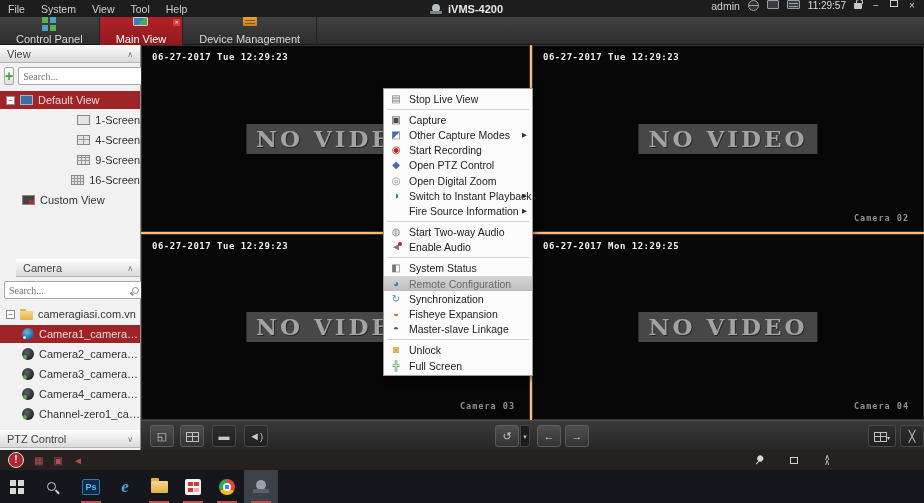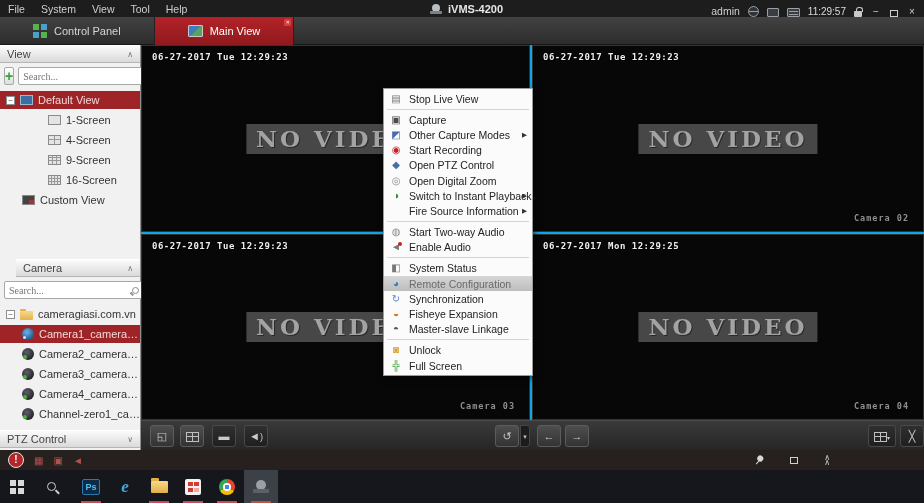--- a/index.html
+++ b/index.html
@@ -9,36 +9,36 @@
 
   
   .titlebar { position:absolute; left:0; top:0; width:924px; height:30px; background:#1d1d1d; border-bottom:1px solid #0c0c0c; color:#cfcfcf; font-size:10.5px; }
   .menubar { position:absolute; left:8px; top:0; height:17px; display:flex; gap:16px; align-items:center; }
   .menubar span { cursor:default; }
   .titlebar-center { position:absolute; left:430px; top:0; height:17px; display:flex; align-items:center; gap:6px; }
   .app-title { font-weight:bold; color:#e6e6e6; font-size:11px; }
   .dome-ico { width:12px; height:10px; position:relative; }
   .dome-ico::before { content:""; position:absolute; left:2px; top:0; width:8px; height:8px; border-radius:50%; background:#b9bec4; }
   .dome-ico::after { content:""; position:absolute; left:0; bottom:0; width:12px; height:3px; background:#7c8187; border-radius:1px; }
-  .titlebar-right { position:absolute; right:6px; top:0; height:17px; display:flex; align-items:flex-end; gap:8px; }
+  .titlebar-right { position:absolute; right:6px; top:0; height:17px; display:flex; align-items:flex-start; gap:8px; }
   .tb-ico { display:inline-block; }
   .globe { width:11px; height:11px; border-radius:50%; background:#2f3338; border:1px solid #9aa0a6; position:relative; }
   .globe::before { content:""; position:absolute; left:0; top:4px; width:9px; height:1px; background:#9aa0a6; }
   .screen-ic { width:12px; height:9px; border:1px solid #9aa0a6; background:#3a3e43; border-radius:1px; }
   .cal-ic { width:13px; height:9px; border:1px solid #9aa0a6; background:#3a3e43; border-radius:1px; position:relative; }
   .cal-ic::before { content:""; position:absolute; left:1px; top:2px; width:9px; height:1px; background:#9aa0a6; box-shadow:0 3px 0 #9aa0a6; }
   .clock { font-size:10px; color:#dcdcdc; }
   .lock-ic { width:8px; height:6px; background:#c9c9c9; border-radius:1px; position:relative; margin-top:3px; }
   .lock-ic::before { content:""; position:absolute; left:1.5px; top:-4px; width:5px; height:4px; border:1.2px solid #c9c9c9; border-bottom:none; border-radius:3px 3px 0 0; }
   .win-btn { color:#cfcfcf; font-size:10px; width:12px; text-align:center; cursor:default; }
   .restore-ic { width:8px; height:7px; border:1px solid #cfcfcf; }
 
   
   .tabbar { position:absolute; left:0; top:17px; width:924px; height:28px; background:linear-gradient(#424242,#2c2c2c); border-bottom:1px solid #171717; display:flex; }
-  .tab { height:28px; display:flex; align-items:center; gap:7px; padding:0 33px; color:#d6d6d6; font-size:11px; border-right:1px solid #222; position:relative; cursor:default; }
+  .tab { height:28px; display:flex; align-items:center; gap:7px; padding:0 16px; color:#d6d6d6; font-size:11px; border-right:1px solid #222; position:relative; cursor:default;flex-direction:column; }
   .tab.active { background:linear-gradient(#b22328,#8f191d); color:#fff; }
   .tab-close { position:absolute; right:2px; top:2px; width:7px; height:7px; background:#d24040; color:#fff; font-size:6px; line-height:7px; text-align:center; border-radius:1px; }
   .cp-ico { width:14px; height:14px; position:relative; }
   .cp-ico::before { content:""; position:absolute; left:0; top:0; width:6px; height:6px; background:#57b24e; box-shadow:8px 0 0 #4aa0c6, 0 8px 0 #4aa0c6, 8px 8px 0 #57b24e; }
   .mv-ico { width:15px; height:12px; border:1px solid #c9c9c9; border-radius:1px; background:linear-gradient(135deg,#3d7ec2 0 50%, #56a45f 50% 100%); }
   .dm-ico { width:14px; height:11px; background:linear-gradient(#e8a33c,#c77f1f); border-radius:1px; position:relative; }
   .dm-ico::before { content:""; position:absolute; left:2px; top:3px; width:10px; height:1px; background:#8a5a12; box-shadow:0 3px 0 #8a5a12; }
 
   
   .sidebar { position:absolute; left:0; top:45px; width:141px; height:405px; background:#f1f1f1; border-right:1px solid #8f8f8f; font-size:11px; color:#333; }
@@ -54,32 +54,32 @@
   .tree-row { height:18px; display:flex; align-items:center; gap:5px; padding-left:6px; margin-top:2px; cursor:default; white-space:nowrap; overflow:hidden; }
   .tree-row.selected { background:#9e2427; color:#f3d9d9; }
   .expander { width:9px; height:9px; background:#fff; border:1px solid #8f8f8f; font-size:8px; line-height:7px; text-align:center; color:#555; flex:none; }
   .scr { width:13px; height:10px; border:1px solid #8a8a8a; background:#e4e4e4; flex:none; }
   .scr-main { background:#3b6ea5; border-color:#9db7d2; }
   .scr-4 { background-image:linear-gradient(90deg,transparent 0 5px,#999 5px 6px,transparent 6px),linear-gradient(0deg,transparent 0 4px,#999 4px 5px,transparent 5px); }
   .scr-9 { background-image:repeating-linear-gradient(90deg,transparent 0 3px,#999 3px 4px),repeating-linear-gradient(0deg,transparent 0 2.5px,#999 2.5px 3.5px); }
   .scr-16 { background-image:repeating-linear-gradient(90deg,transparent 0 2px,#999 2px 3px),repeating-linear-gradient(0deg,transparent 0 2px,#999 2px 3px); }
   .cv-ico { width:13px; height:10px; background:#444; border:1px solid #888; position:relative; flex:none; }
   .cv-ico::after { content:""; position:absolute; right:0; bottom:0; width:5px; height:4px; background:#b03030; }
-  .indent1 { padding-left:22px; } .indent2 { padding-left:48px; }
+  .indent1 { padding-left:22px; } .indent2 { padding-left:24px;justify-content:flex-end; }
   .folder-ico { width:13px; height:9px; background:linear-gradient(#f5d88a,#e5b24a); border-radius:1px; position:relative; flex:none; margin-top:2px; }
   .folder-ico::before { content:""; position:absolute; left:0; top:-2px; width:6px; height:2px; background:#e5b24a; border-radius:1px 1px 0 0; }
   .cam-ico { width:12px; height:12px; border-radius:50%; background:radial-gradient(circle at 40% 35%, #5c6066, #26282c 70%); position:relative; flex:none; }
   .cam-ico::after { content:""; position:absolute; left:1px; bottom:1px; width:4px; height:4px; border-radius:50%; background:#4fae3f; }
   .cam-ico.blue { background:radial-gradient(circle at 40% 35%, #6db4e8, #1f5e96 70%); }
   .cam-ico.blue::after { background:#cfe8fa; width:3px; height:3px; }
   .camera-label { overflow:hidden; text-overflow:ellipsis; }
   .ptz-header { position:absolute; left:0; top:385px; width:140px; }
 
   
-  .video-area { position:absolute; left:141px; top:45px; width:783px; height:375px; background:#0ea5e9; }
+  .video-area { position:absolute; left:141px; top:45px; width:783px; height:375px; background:#fdba74; }
   .vpanel { position:absolute; background:#070707; border:1px solid #333; }
   .vp1 { left:0; top:0; width:389px; height:187px; }
   .vp2 { left:391px; top:0; width:392px; height:187px; }
   .vp3 { left:0; top:189px; width:389px; height:186px; }
   .vp4 { left:391px; top:189px; width:392px; height:186px; }
   .osd-time { position:absolute; left:10px; top:6px; font-family:"DejaVu Sans Mono",monospace; font-size:9px; font-weight:bold; color:#ededed; text-shadow:1px 1px 0 #000; letter-spacing:0.5px; }
   .no-video { position:absolute; left:50%; top:50%; transform:translate(-50%,-50%); background:#474747; color:#a3a3a3; font-family:"DejaVu Serif",serif; font-weight:bold; font-size:23px; letter-spacing:3px; padding:1px 10px 2px; text-shadow:1px 1px 0 #2a2a2a; white-space:nowrap; }
   .cam-tag { position:absolute; right:14px; bottom:8px; font-family:"DejaVu Sans Mono",monospace; font-size:8.5px; font-weight:bold; color:#8f8f8f; letter-spacing:1px; }
 
   
@@ -169,20 +169,24 @@
   <div class="tabbar">
     <div class="tab">
       <span class="cp-ico"></span>
       <span>Control Panel</span>
     </div>
     <div class="tab active">
       <span class="mv-ico"></span>
       <span>Main View</span>
       <span class="tab-close">×</span>
     </div>
+    <div class="tab">
+      <span class="dm-ico"></span>
+      <span>Device Management</span>
+    </div>
   </div>
 
   <div class="sidebar">
     <div class="panel-header">
       <span>View</span>
       <span class="chev">∧</span>
     </div>
     <div class="search-row">
       <div class="add-btn">
           <span>+</span>

